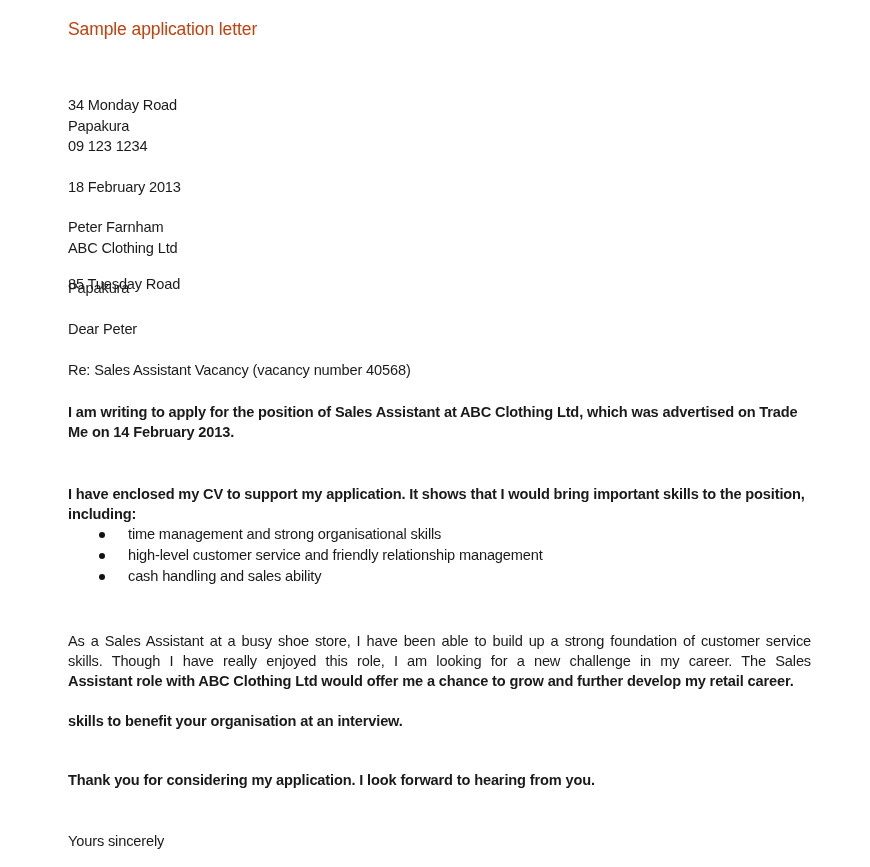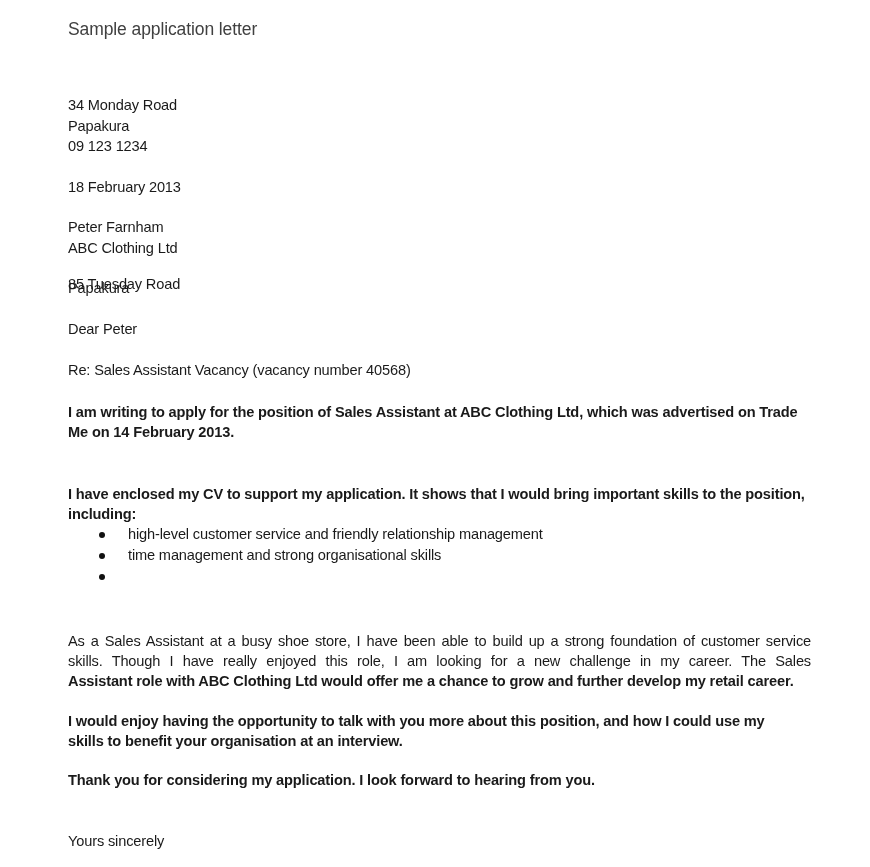--- a/index.html
+++ b/index.html
@@ -82,21 +82,21 @@
       height: 6px;
       border-radius: 50%;
       background: #111;
     }
   </style>
 </head>
 <body>
 
 <div class="page">
 
-  <div class="title" style="color: #404040;">Sample application letter</div>
+  <div class="title" style="color: #c2410c;">Sample application letter</div>
 
   <div>
     <div class="line" style="top:95px">34 Monday Road</div>
     <div class="line" style="top:116px">Papakura</div>
     <div class="line" style="top:136px">09 123 1234</div>
   </div>
 
   <div class="line" style="top:177px">18 February 2013</div>
 
   <div>
@@ -114,33 +114,32 @@
     <span class="pl">I am writing to apply for the position of Sales Assistant at ABC Clothing Ltd, which was advertised on Trade</span>
     <span class="pl">Me on 14 February 2013.</span>
   </div>
 
   <div class="para" style="top:484px">
     <span class="pl">I have enclosed my CV to support my application. It shows that I would bring important skills to the position,</span>
     <span class="pl">including:</span>
   </div>
 
   <ul class="bullets">
+    <li><span class="dot"></span><span>time management and strong organisational skills</span></li>
     <li><span class="dot"></span><span>high-level customer service and friendly relationship management</span></li>
-    <li><span class="dot"></span><span>time management and strong organisational skills</span></li>
-    <li><span class="dot"></span></li>
+    <li><span class="dot"></span><span>cash handling and sales ability</span></li>
   </ul>
 
   <div class="para" style="top:631px; width:743px">
     <span class="justify-line">As a Sales Assistant at a busy shoe store, I have been able to build up a strong foundation of customer service</span>
     <span class="justify-line">skills. Though I have really enjoyed this role, I am looking for a new challenge in my career. The Sales</span>
     <span class="pl">Assistant role with ABC Clothing Ltd would offer me a chance to grow and further develop my retail career.</span>
   </div>
 
   <div class="para" style="top:711px">
-    <span class="pl">I would enjoy having the opportunity to talk with you more about this position, and how I could use my</span>
     <span class="pl">skills to benefit your organisation at an interview.</span>
   </div>
 
   <div class="para" style="top:770px">
     <span class="pl">Thank you for considering my application. I look forward to hearing from you.</span>
   </div>
 
   <div class="line" style="top:831px">Yours sincerely</div>
 
 </div>

